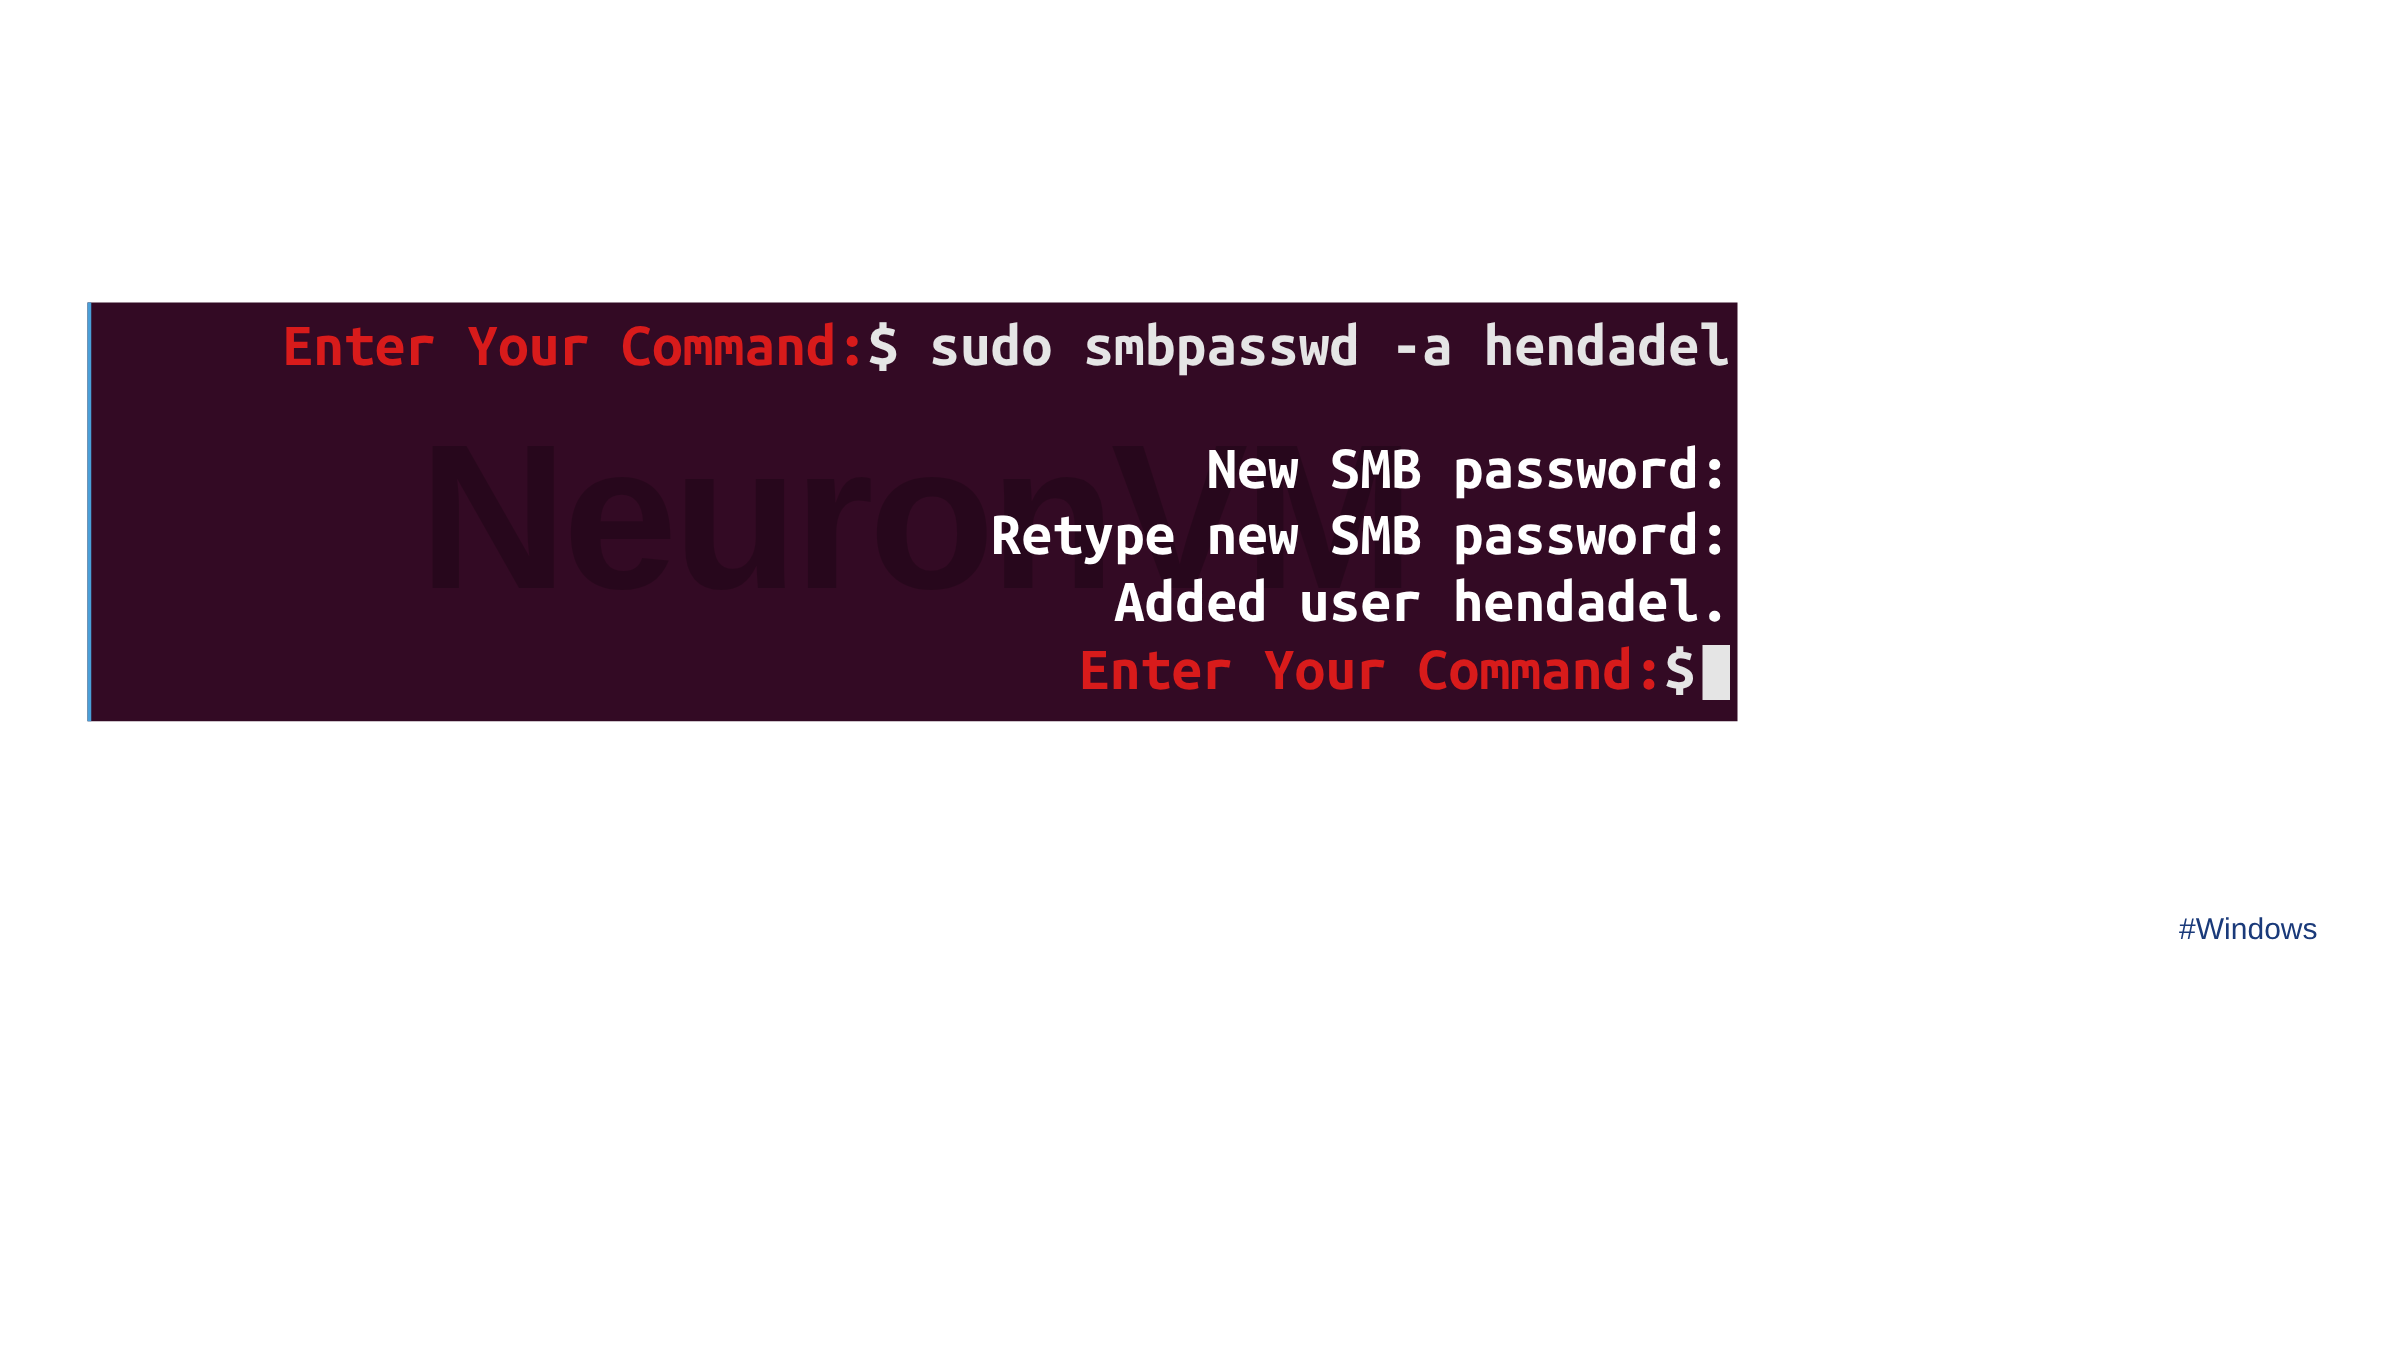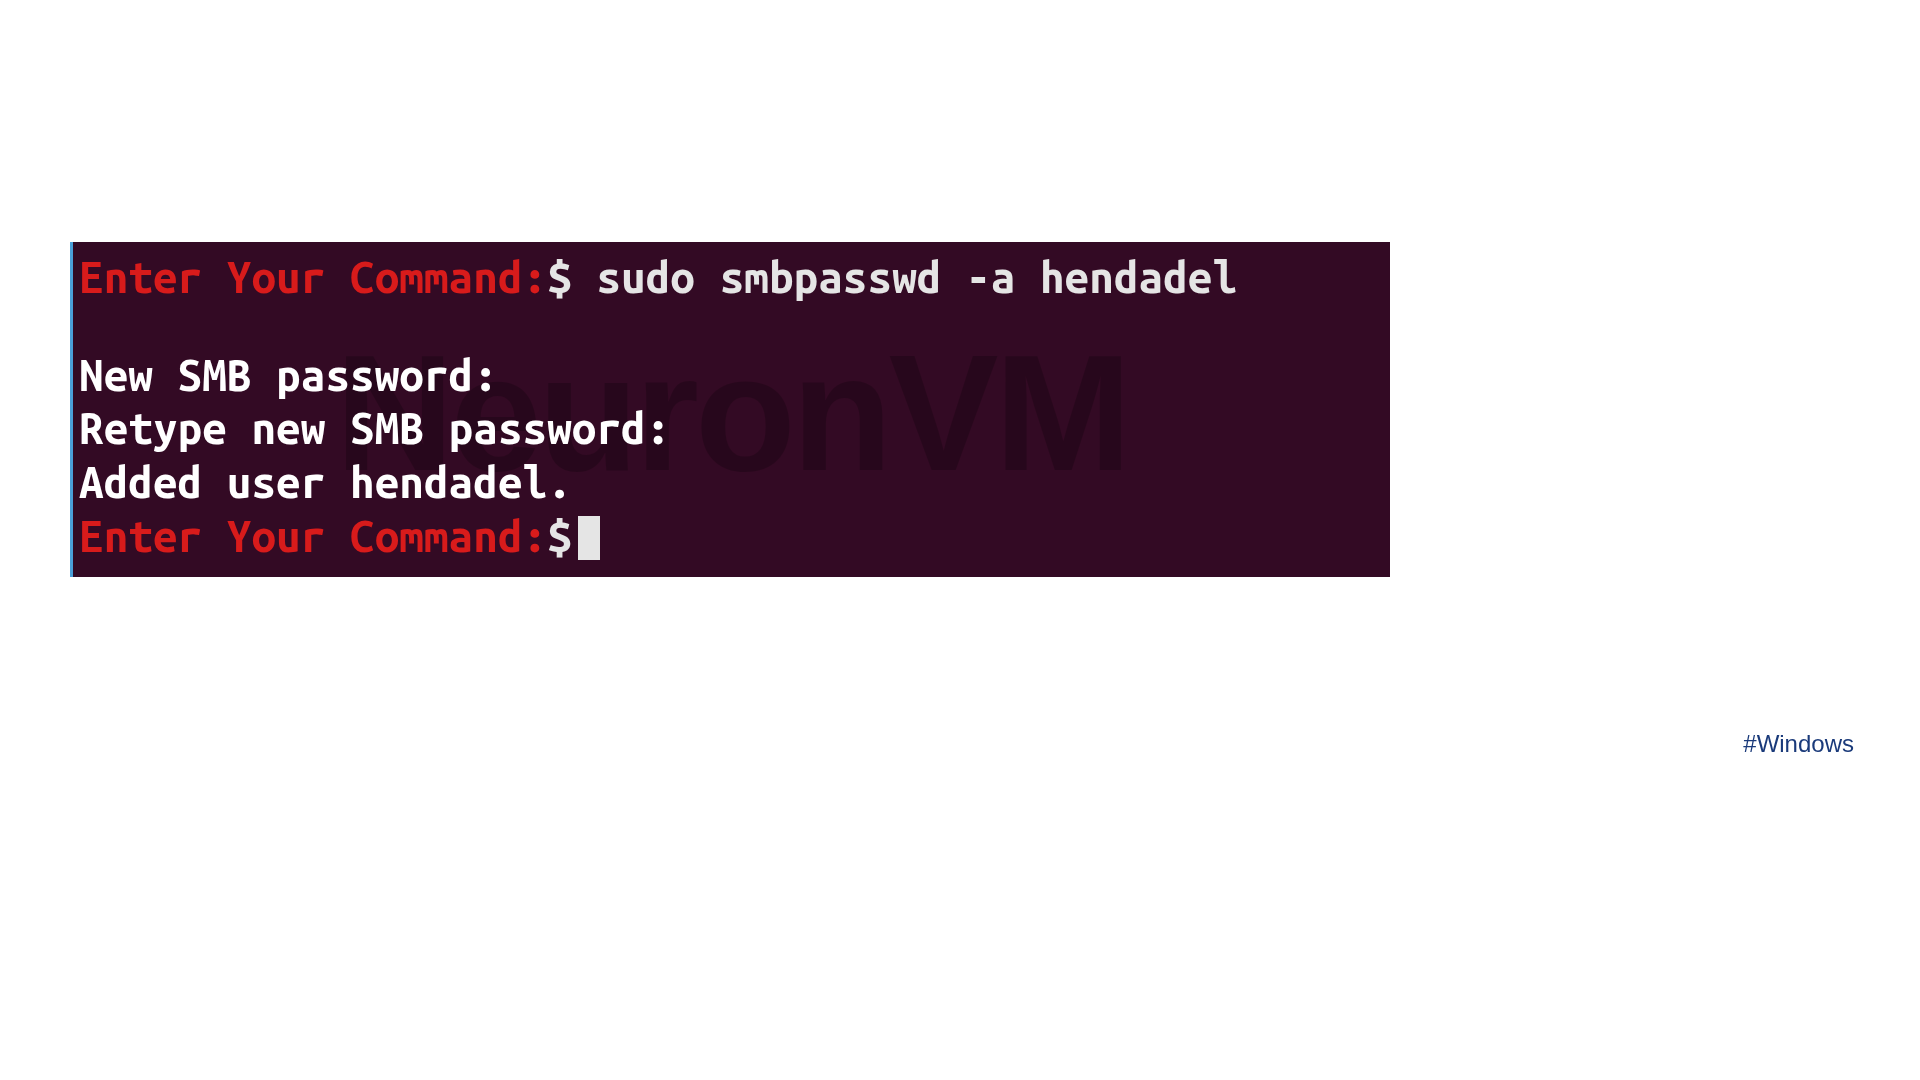--- a/index.html
+++ b/index.html
@@ -42,20 +42,21 @@
       font-weight: 700;
       color: rgba(0, 0, 0, 0.22);
       letter-spacing: -4px;
       pointer-events: none;
       white-space: nowrap;
     }
     
     .terminal-content {
       position: relative;
       z-index: 2;
+      text-align: right;
     }
     
     .prompt {
       color: #d81b1b;
     }
     
     .dollar {
       color: #e5e5e5;
     }
     

